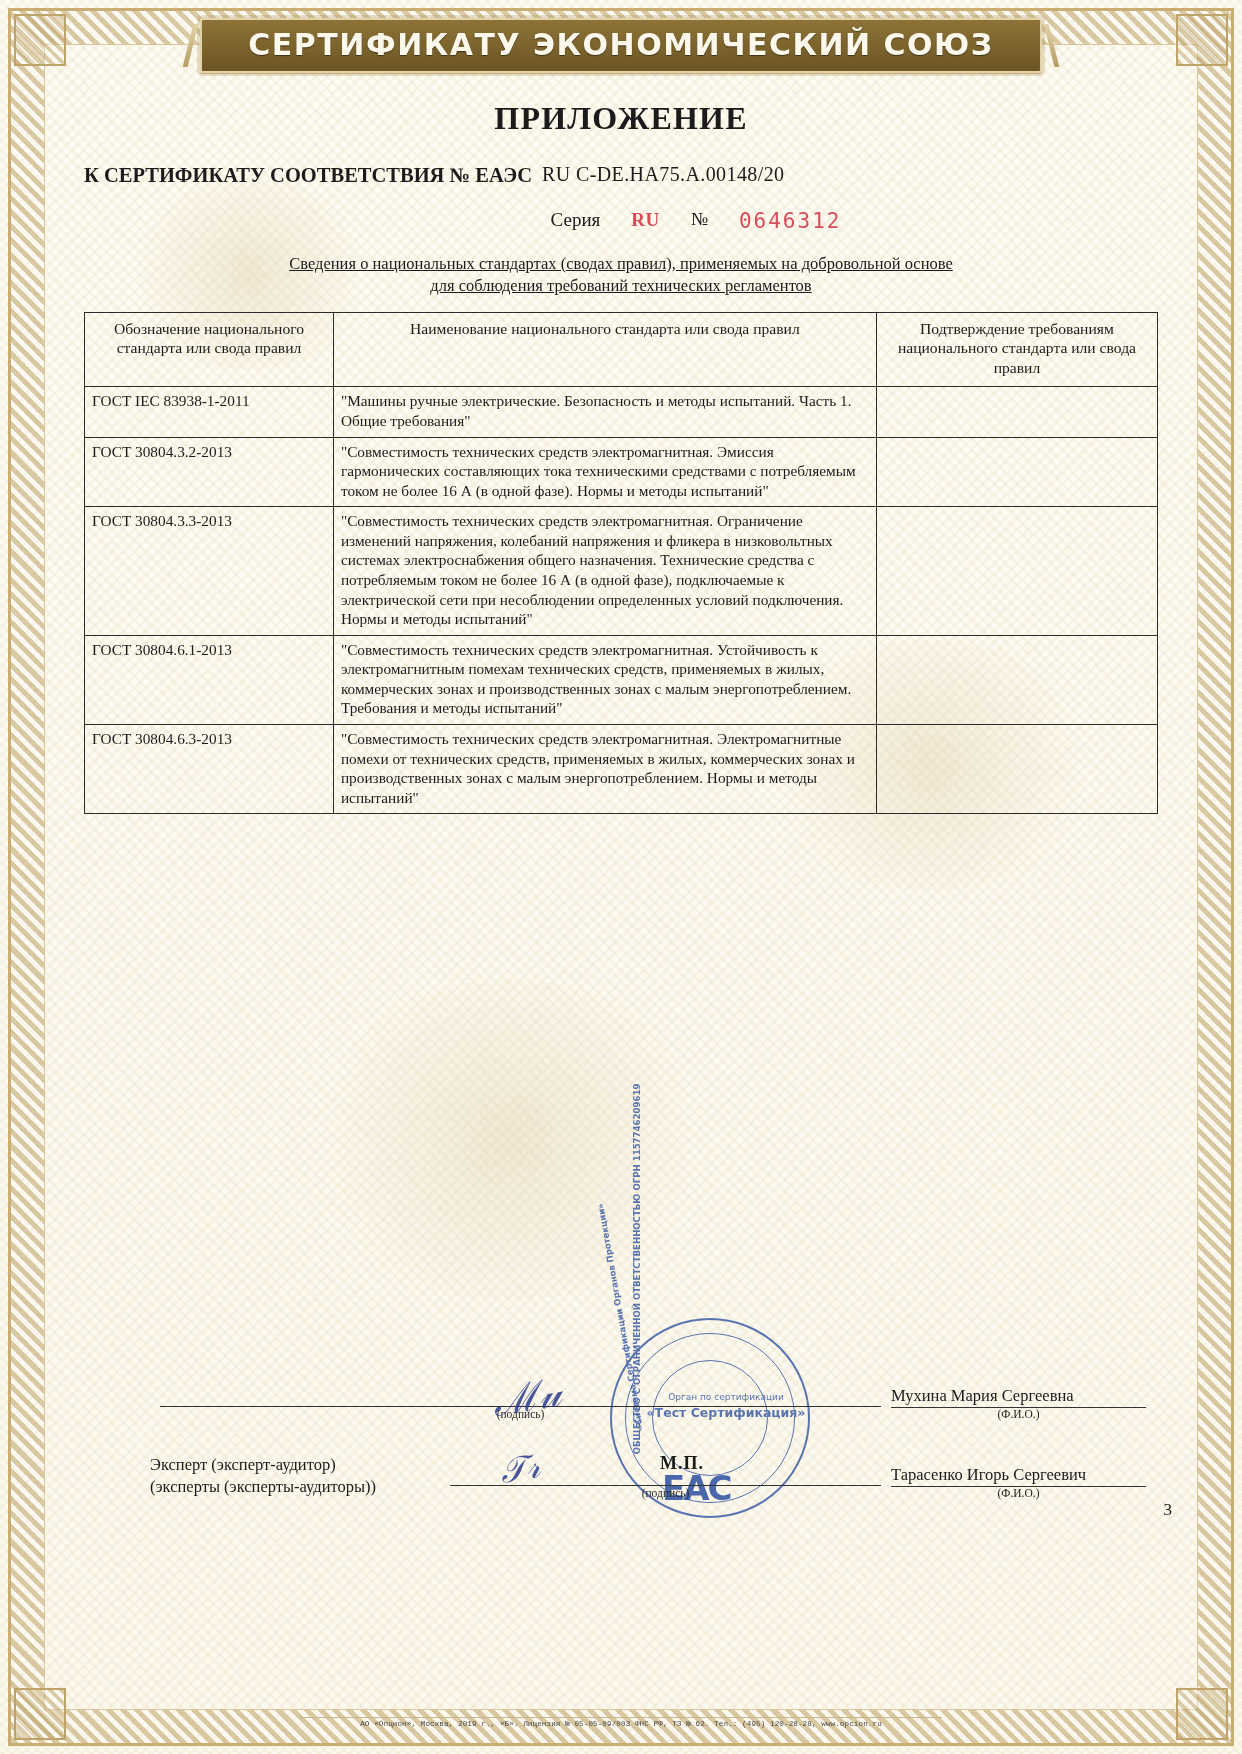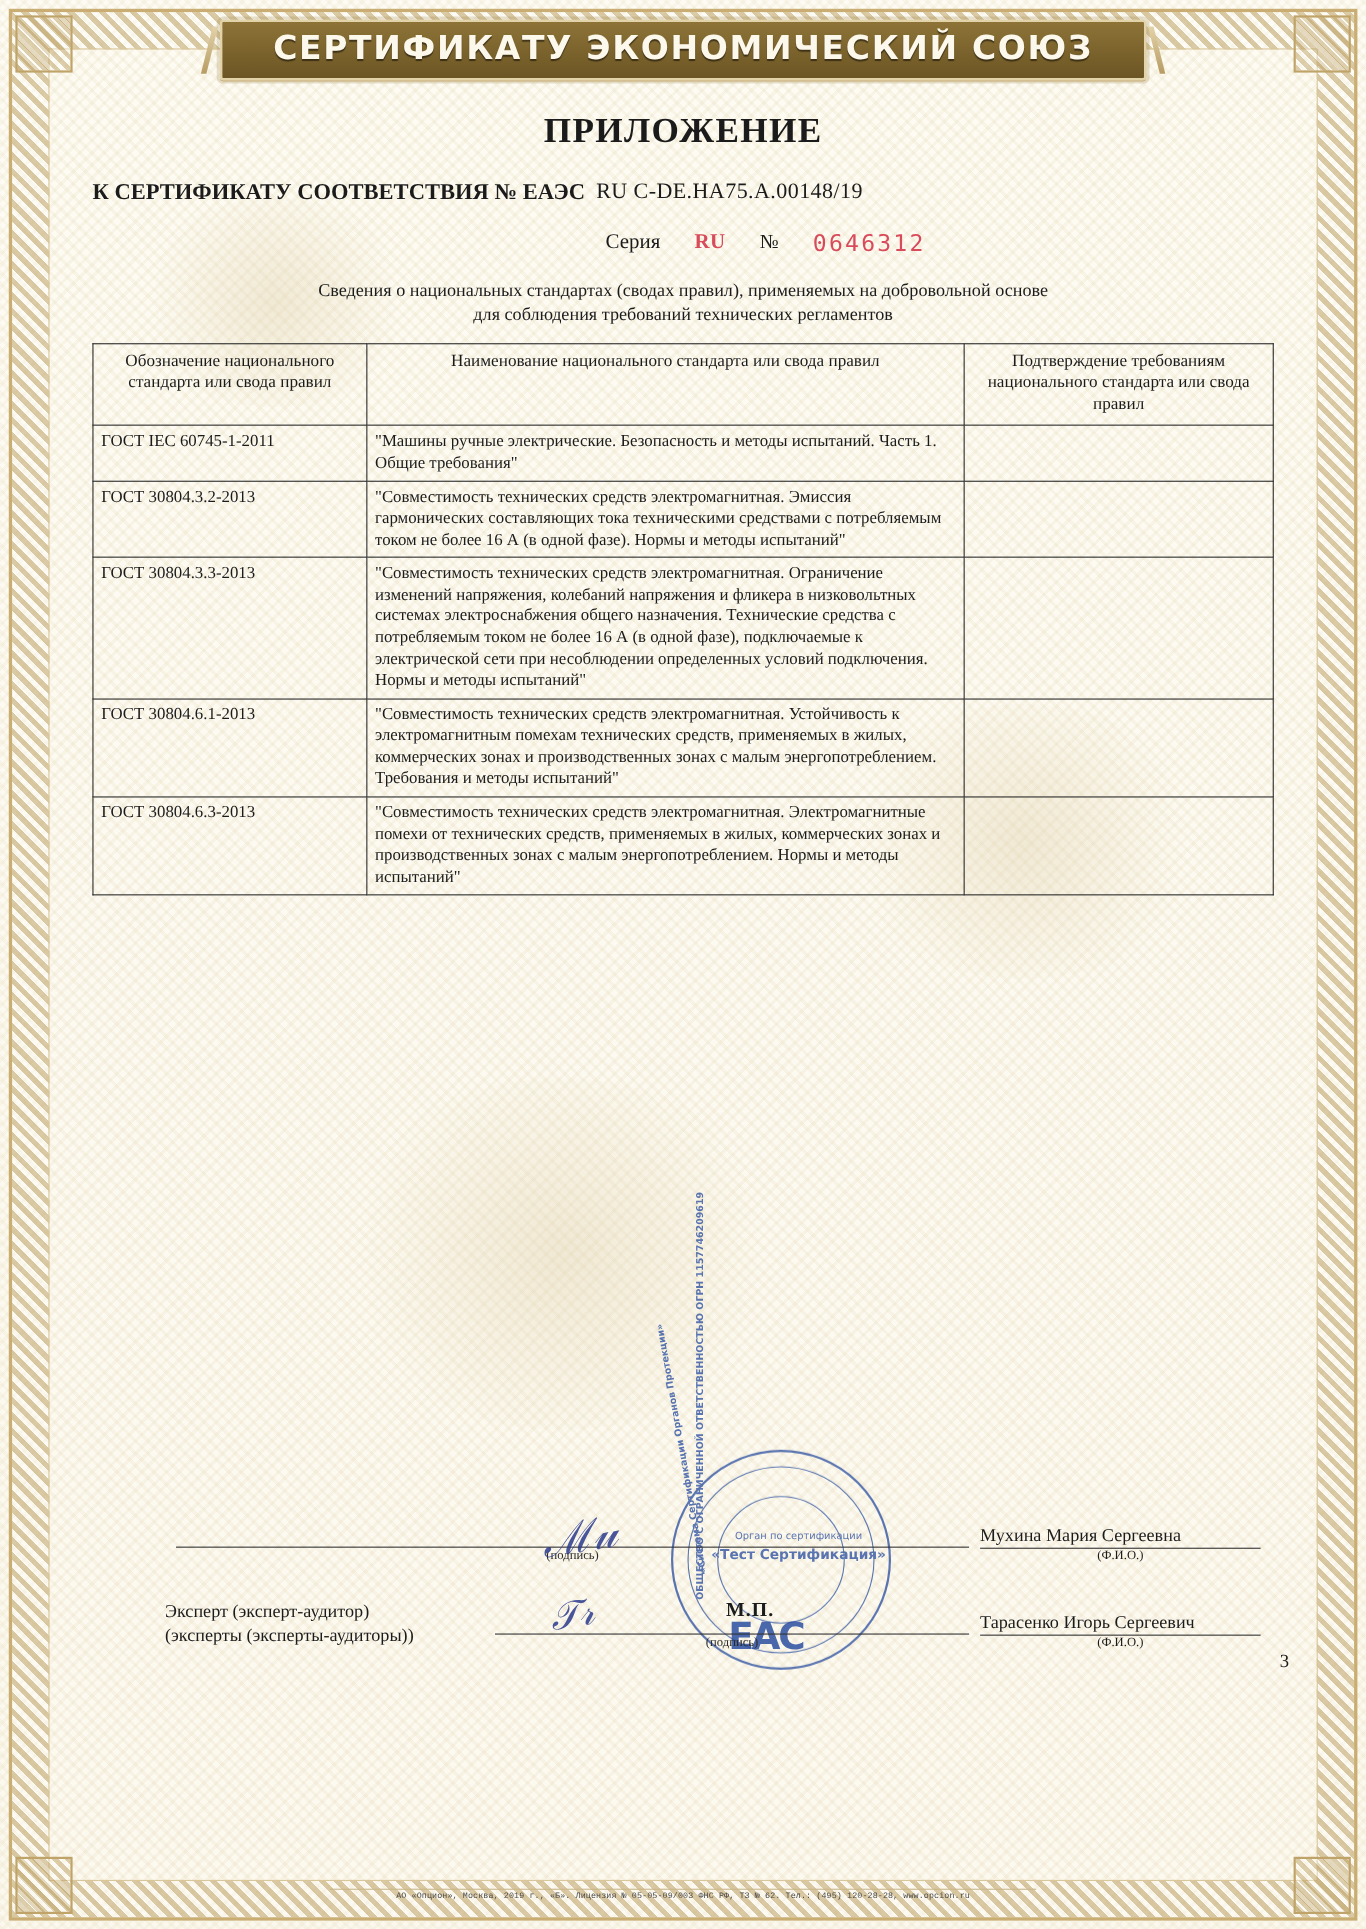--- a/index.html
+++ b/index.html
@@ -150,20 +150,21 @@
     font-family: "DejaVu Sans Mono", monospace;
     font-size: 21px;
     letter-spacing: 2px;
   }
 
   .subtitle {
     margin-top: 20px;
     text-align: center;
     font-size: 16.5px;
     line-height: 1.35;
+    text-decoration: underline;
   }
 
   
   table.std {
     margin-top: 14px;
     width: 100%;
     border-collapse: collapse;
     table-layout: fixed;
   }
   table.std th, table.std td {
@@ -356,21 +357,21 @@
       <div class="banner-text">СЕРТИФИКАТУ ЭКОНОМИЧЕСКИЙ СОЮЗ</div>
     </div>
   </div>
 
   <div class="content">
 
     <div class="doc-title">ПРИЛОЖЕНИЕ</div>
 
     <div class="cert-line">
       <span>К СЕРТИФИКАТУ СООТВЕТСТВИЯ № ЕАЭС</span>
-      <span class="cert-number">RU C-DE.HA75.A.00148/19</span>
+      <span class="cert-number">RU C-DE.HA75.A.00148/20</span>
     </div>
 
     <div class="series-line">
       <span class="series-label">Серия</span>
       <span class="series-ru">RU</span>
       <span class="num-sign">№</span>
       <span class="series-number">0646312</span>
     </div>
 
     <div class="subtitle">
@@ -386,21 +387,21 @@
         </colgroup>
       <thead>
         <tr>
           <th>Обозначение национального стандарта или свода правил</th>
           <th>Наименование национального стандарта или свода правил</th>
           <th>Подтверждение требованиям национального стандарта или свода правил</th>
         </tr>
       </thead>
       <tbody>
         <tr>
-          <td>ГОСТ IEC 60745-1-2011</td>
+          <td>ГОСТ IEC 83938-1-2011</td>
           <td>"Машины ручные электрические. Безопасность и методы испытаний. Часть 1. Общие требования"</td>
           <td></td>
         </tr>
         <tr>
           <td>ГОСТ 30804.3.2-2013</td>
           <td>"Совместимость технических средств электромагнитная. Эмиссия гармонических составляющих тока техническими средствами с потребляемым током не более 16 А (в одной фазе). Нормы и методы испытаний"</td>
           <td></td>
         </tr>
         <tr>
           <td>ГОСТ 30804.3.3-2013</td>

